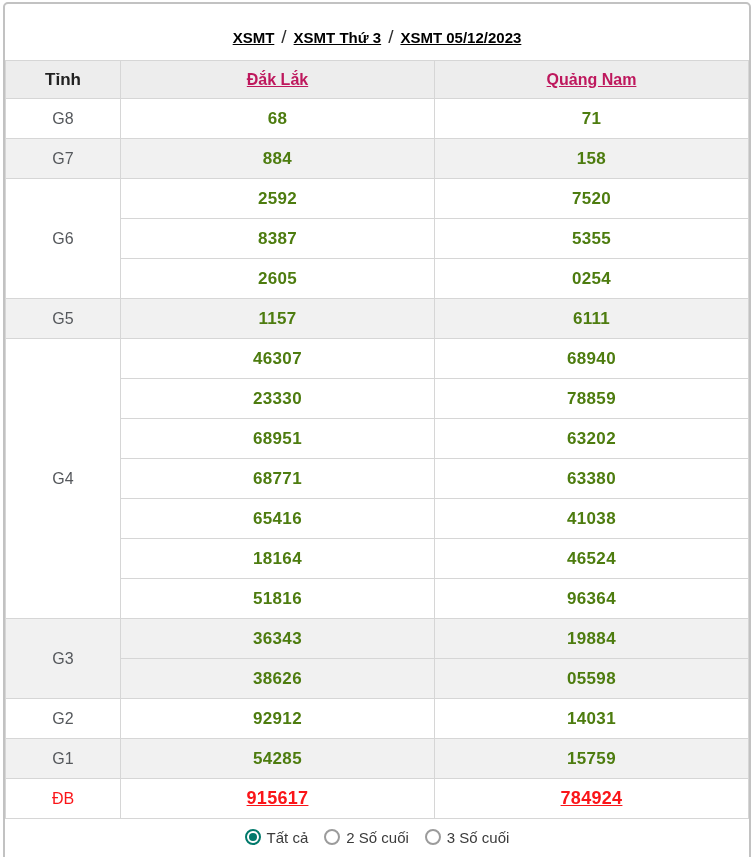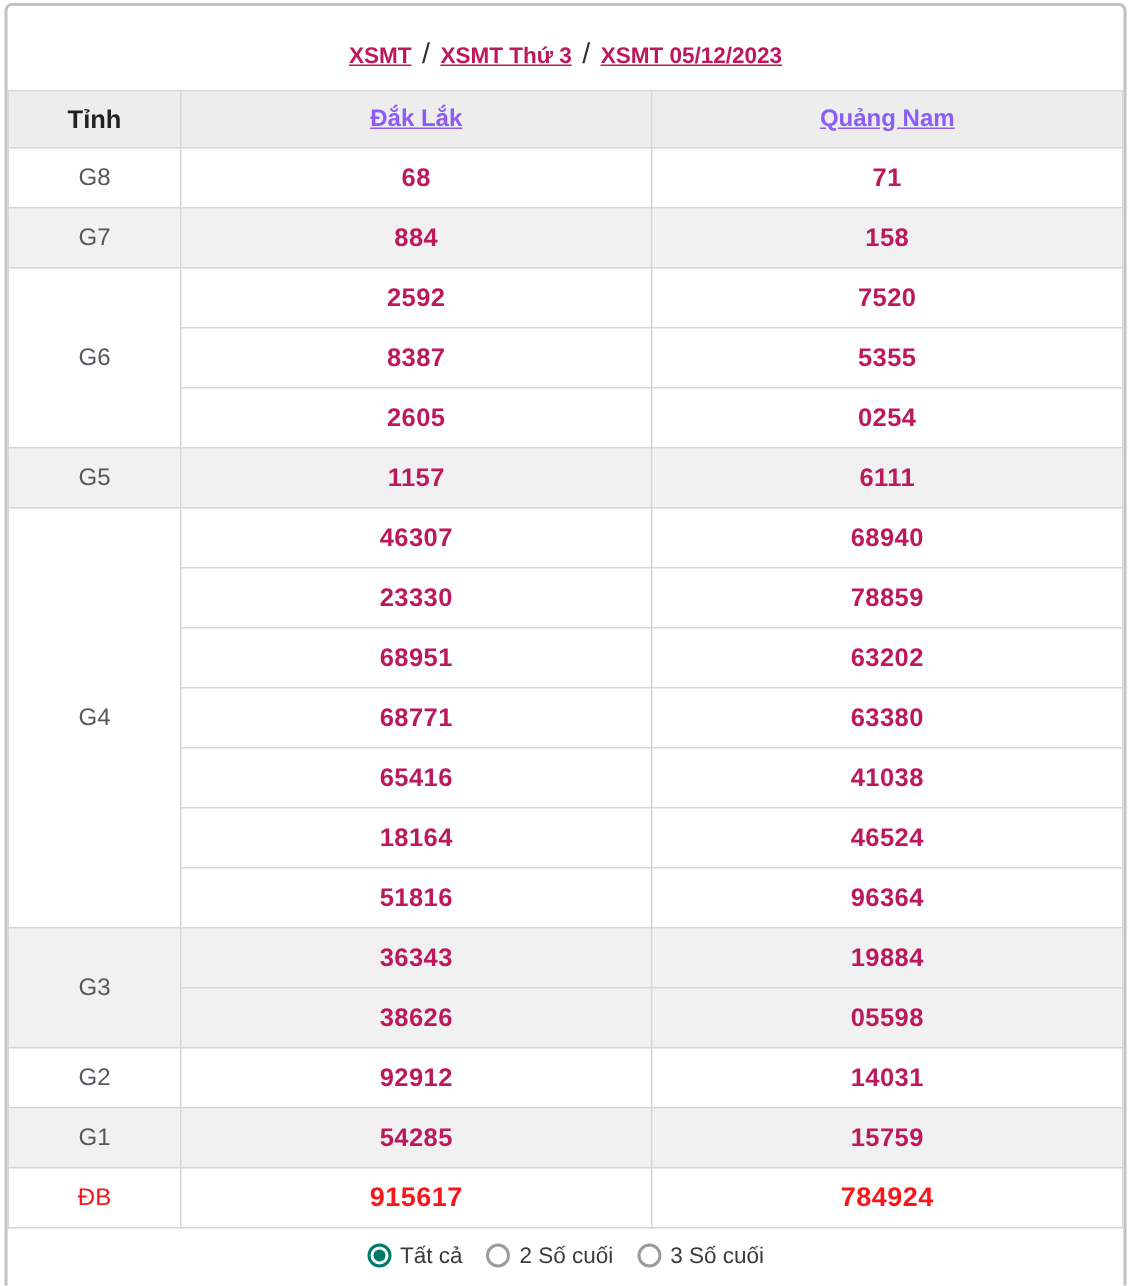--- a/index.html
+++ b/index.html
@@ -30,21 +30,21 @@
   }
   .breadcrumb {
     margin-top: 11px;
     font-size: 15px;
     display: flex;
     justify-content: center;
     align-items: center;
     gap: 7px;
   }
   .breadcrumb a {
-    color: #be185d;
+    color: #000000;
     font-weight: 700;
     text-decoration: underline;
     cursor: pointer;
   }
   .breadcrumb .sep {
     color: #2f2f2f;
     font-weight: 400;
     font-size: 19px;
   }
   
@@ -55,41 +55,41 @@
   }
   col.c-label { width: 115px; }
   th, td {
     border: 1px solid #d6d6d6;
     text-align: center;
     vertical-align: middle;
   }
   thead tr { height: 38px; background: #ededed; }
   th.t-label { font-size: 17px; font-weight: 700; color: #222; }
   th a {
-    color: #8b5cf6;
+    color: #be185d;
     font-size: 16px;
     font-weight: 700;
     text-decoration: underline;
     cursor: pointer;
   }
   tbody tr { height: 40px; background: #ffffff; }
   tbody tr.alt { background: #f1f1f1; }
   td.lbl {
     color: #55585c;
     font-size: 16px;
     font-weight: 400;
   }
   td.num {
-    color: #be185d;
+    color: #4d7c0f;
     font-size: 17px;
     font-weight: 700;
     letter-spacing: .3px;
   }
   tr.special td.lbl { color: #fa1519; font-weight: 400; font-size: 16px; }
-  tr.special td.num { color: #fa1519; font-size: 18px; }
+  tr.special td.num { color: #fa1519; font-size: 18px; text-decoration: underline; }
   
   .filter-bar {
     height: 36px;
     display: flex;
     align-items: center;
     justify-content: center;
     gap: 16px;
     font-size: 15px;
     color: #3b3b3b;
   }

